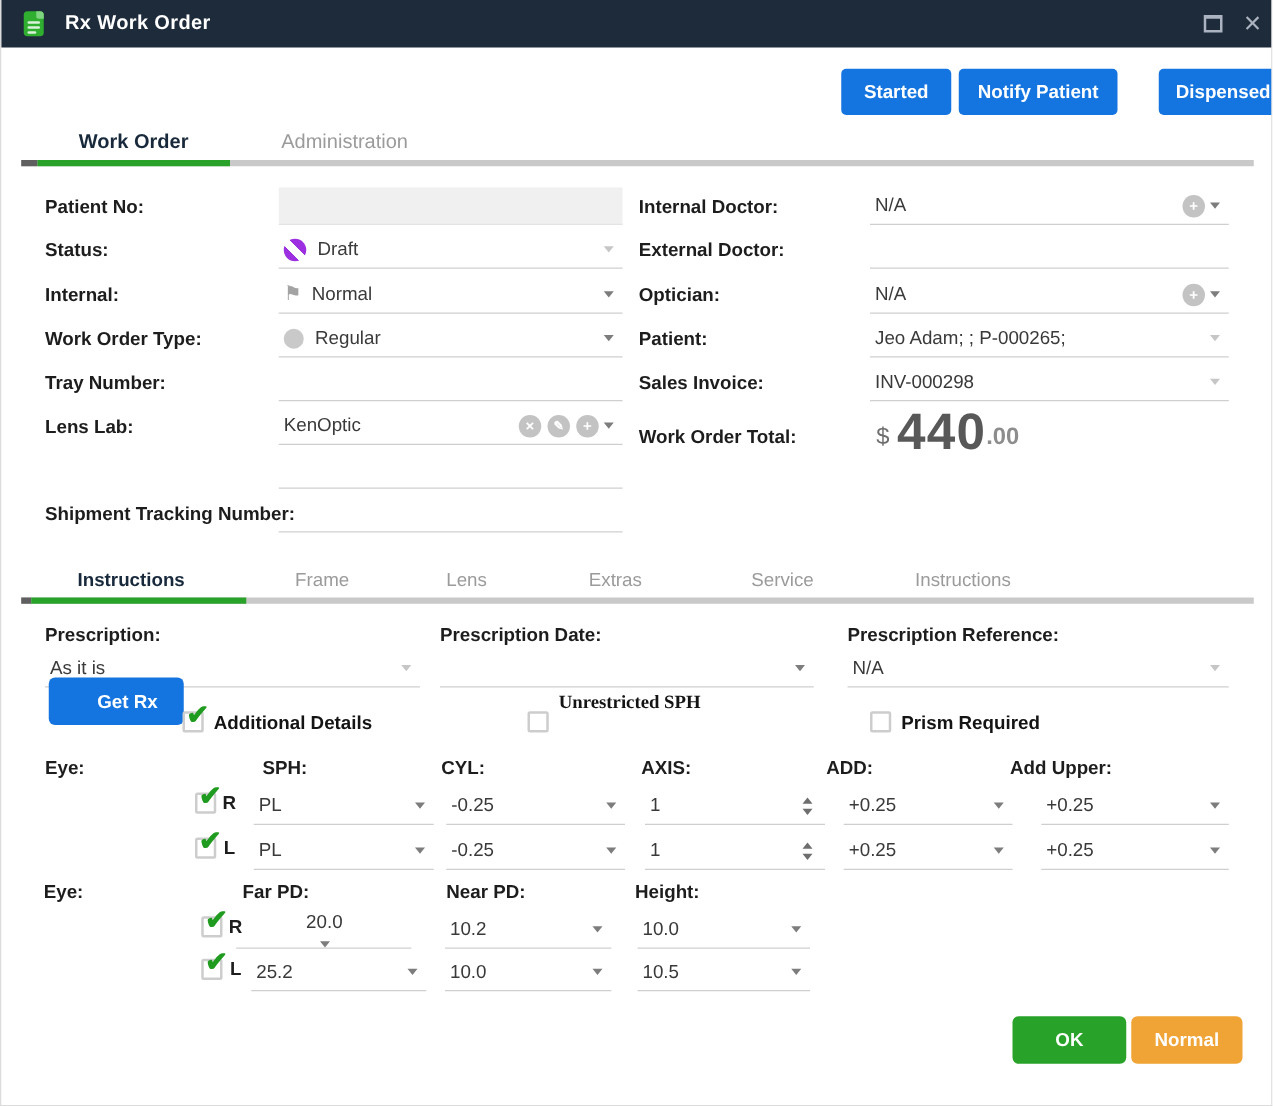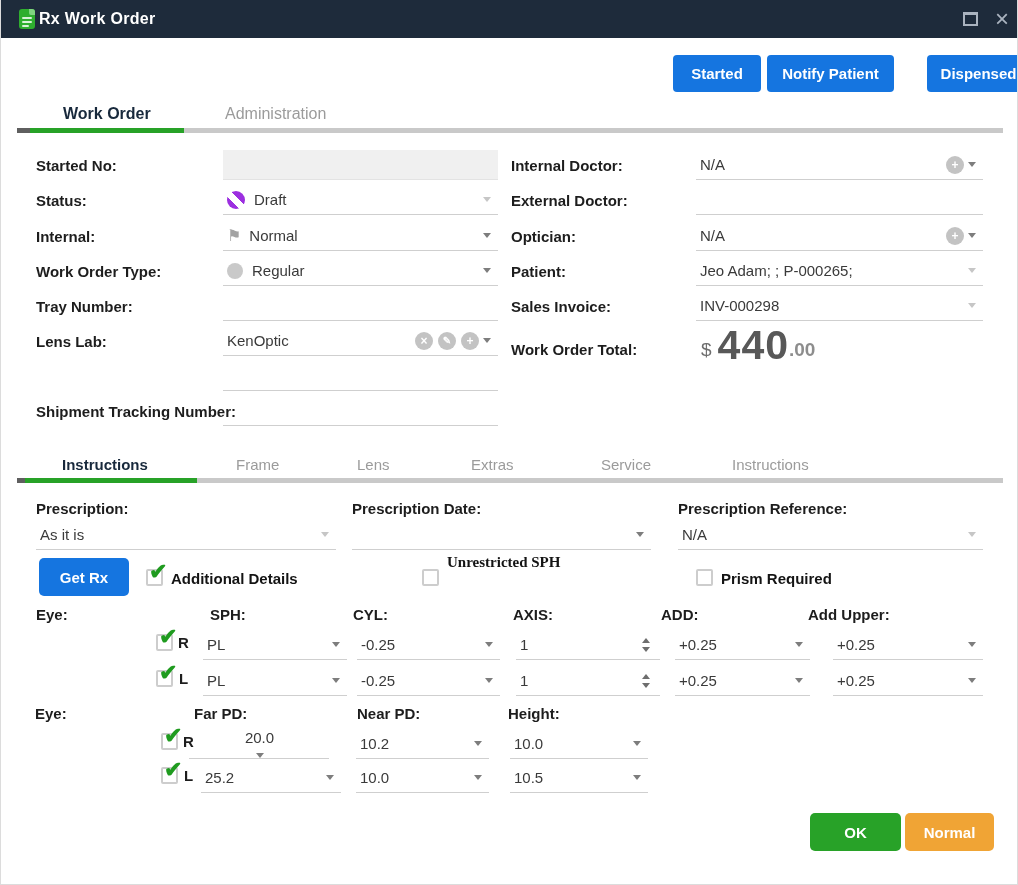--- a/index.html
+++ b/index.html
@@ -8,21 +8,21 @@
           box-sizing:border-box;border:1px solid #dcdcdc;border-top:none;}
   
   .titlebar{position:absolute;top:0;left:0;width:1018px;height:38px;background:#1e2b3b;
             display:flex;align-items:center;}
   .docic{position:relative;width:16px;height:20px;background:#2fae2f;border-radius:3px;margin-left:18px;}
   .docic .fold{position:absolute;top:0;right:0;width:6px;height:6px;background:#7fd47f;border-radius:0 3px 0 2px;}
   .docic .l1,.docic .l2,.docic .l3{position:absolute;left:3px;height:2px;background:#d9f2d9;border-radius:1px;}
   .docic .l1{top:8px;width:10px;}
   .docic .l2{top:12px;width:10px;}
   .docic .l3{top:16px;width:7px;}
-  .title{color:#ffffff;font-size:16px;font-weight:700;margin-left:4px;letter-spacing:.3px;}
+  .title{color:#ffffff;font-size:16px;font-weight:700;margin-left:17px;letter-spacing:.3px;}
   .winctl{position:absolute;top:0;height:38px;display:flex;align-items:center;justify-content:center;cursor:pointer;}
   .maxsq{width:11px;height:9px;border:2px solid #aab3bf;border-top-width:3px;display:block;}
   .closex{color:#aab3bf;font-size:24px;line-height:1;font-weight:400;}
   
   .btn{position:absolute;display:flex;align-items:center;justify-content:center;color:#fff;
        font-weight:700;font-size:15px;border-radius:4px;cursor:pointer;user-select:none;}
   
   .tablbl{position:absolute;font-size:16px;white-space:nowrap;cursor:pointer;}
   .tab-active{color:#18293c;font-weight:700;}
   .tab-idle{color:#9b9b9b;font-weight:400;}
@@ -83,21 +83,21 @@
   <div class="btn" style="left:672px;top:55px;width:88px;height:37px;background:#1575e0;">Started</div>
   <div class="btn" style="left:766px;top:55px;width:127px;height:37px;background:#1575e0;">Notify Patient</div>
   <div class="btn" style="left:898px;top:55px;width:103px;height:37px;background:#1575e0;margin-left:28px;">Dispensed</div>
 
   <div class="tablbl tab-active" style="left:62px;top:105px;">Work Order</div>
   <div class="tablbl tab-idle" style="left:224px;top:105px;">Administration</div>
   <div class="bar" style="left:16px;top:128px;width:986px;background:#c9c9c9;"></div>
   <div class="bar" style="left:16px;top:128px;width:13px;background:#5f5f5f;"></div>
   <div class="bar" style="left:29px;top:128px;width:154px;background:#28a228;"></div>
 
-  <div class="lbl" style="left:35px;top:150px;">Started No:</div>
+  <div class="lbl" style="left:35px;top:150px;">Patient No:</div>
   <div class="fld filled" style="left:222px;top:150px;width:275px;">
     <span></span>
   </div>
 
   <div class="lbl" style="left:35px;top:185px;">Status:</div>
   <div class="fld" style="left:222px;top:185px;width:275px;">
     <span class="draft-ic"></span>
     <span>Draft</span>
     <span class="sp"></span>
       <span class="caret lt"></span>
@@ -209,21 +209,21 @@
       <span class="caret"></span>
   </div>
 
   <div class="lbl" style="left:677px;top:496px;height:24px;">Prescription Reference:</div>
   <div class="fld" style="left:677px;top:520px;width:305px;">
     <span>N/A</span>
     <span class="sp"></span>
       <span class="caret lt"></span>
   </div>
 
-  <div class="btn" style="left:38px;top:558px;width:90px;height:38px;background:#1575e0;border-radius:5px;">Get Rx</div>
+  <div class="btn" style="left:38px;top:542px;width:90px;height:38px;background:#1575e0;border-radius:5px;padding-left:18px;">Get Rx</div>
 
   <span class="cb" style="left:145px;top:569px;">
       <span class="ck">✔</span>
     </span>
   <div class="cblbl" style="left:170px;top:568px;">Additional Details</div>
 
   <span class="cb" style="left:421px;top:569px;"></span>
   <div class="cblbl" style="left:446px;top:552px;font-family:Liberation Serif, serif;">Unrestricted SPH</div>
 
   <span class="cb" style="left:695px;top:569px;"></span>

